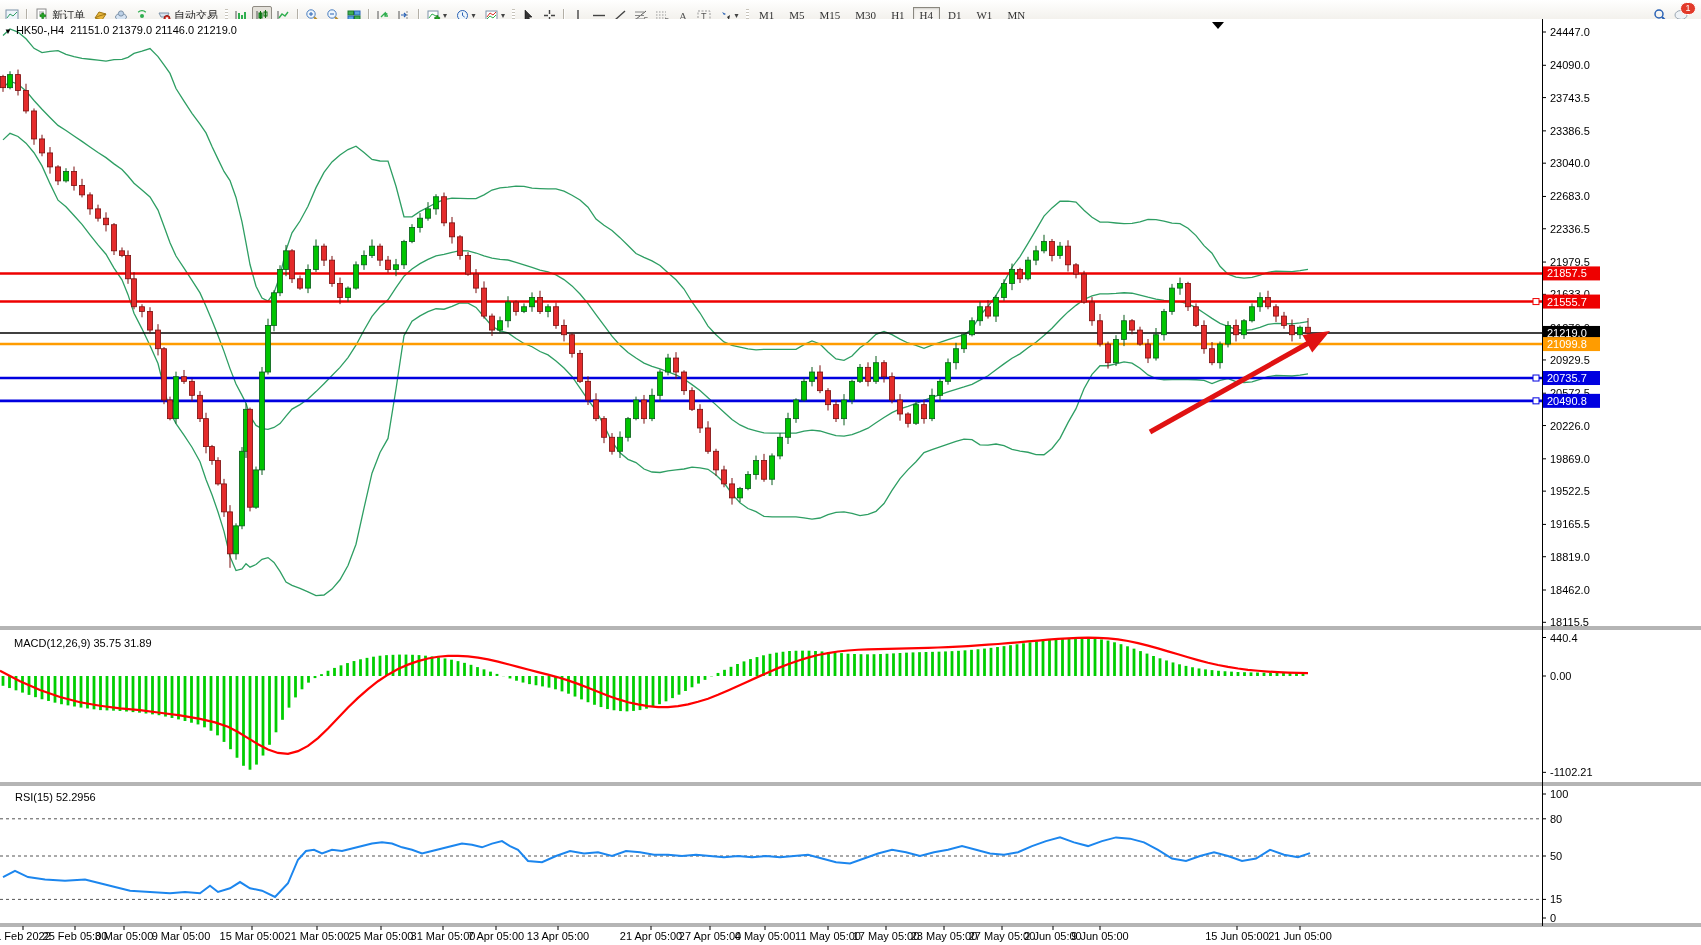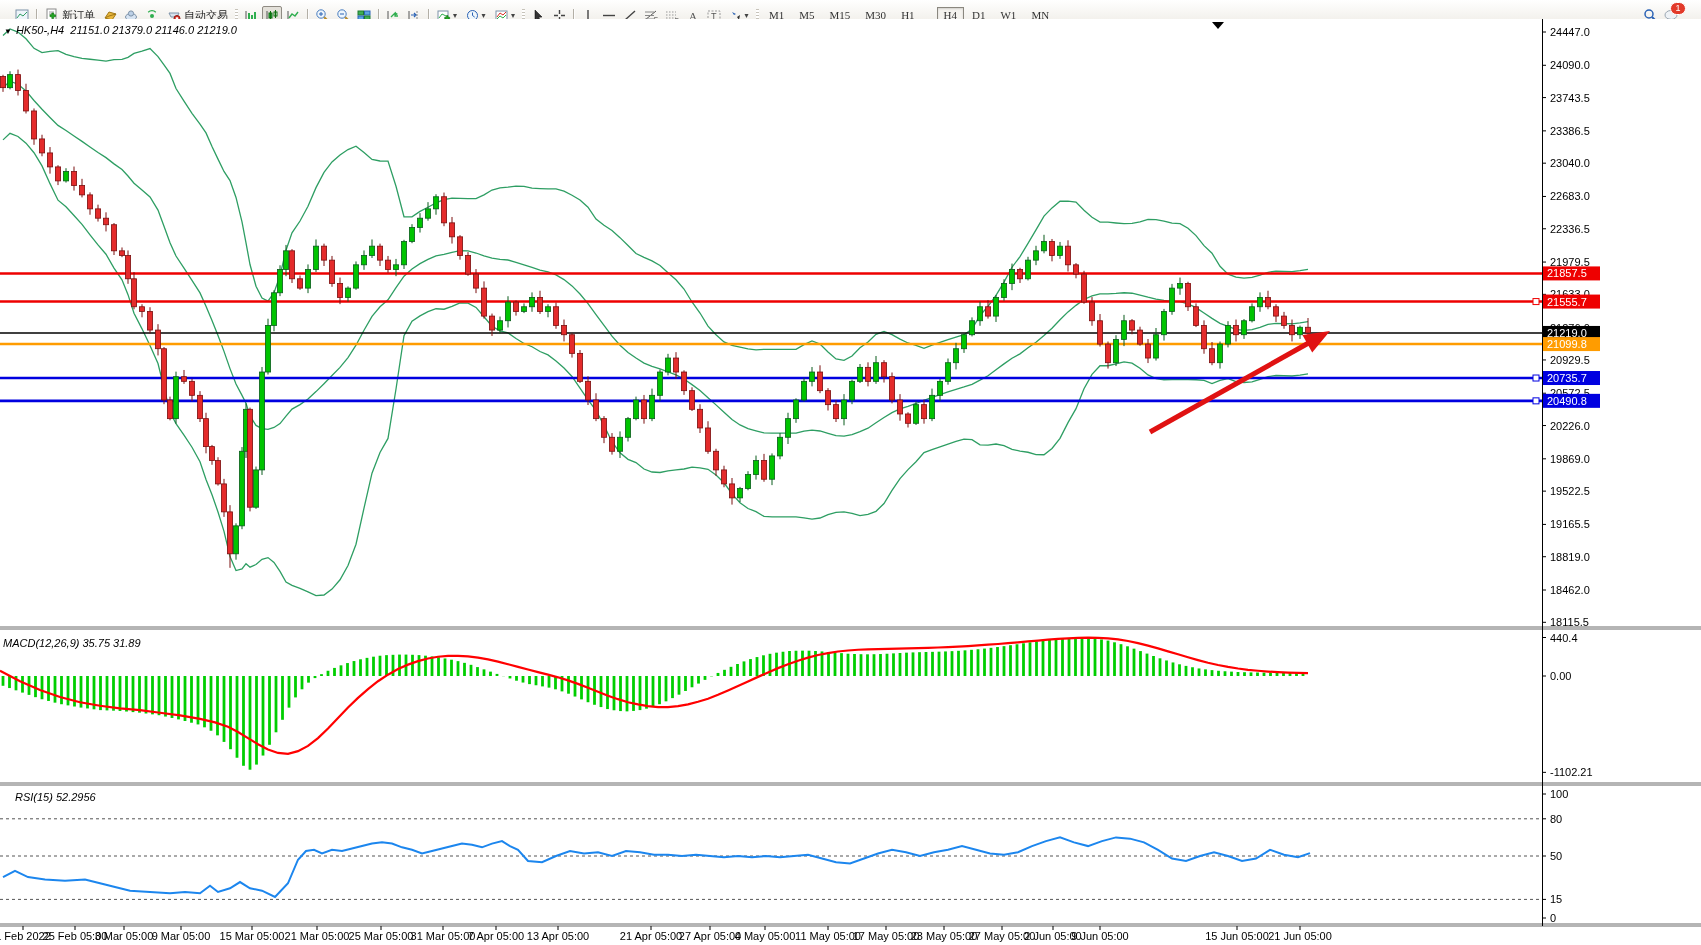--- a/index.html
+++ b/index.html
@@ -1,44 +1,44 @@
 <!DOCTYPE html>
 <html><head>
 <meta charset="utf-8">
 <style>
   html,body{margin:0;padding:0;background:#fff;width:1701px;height:945px;overflow:hidden;
     font-family:"Liberation Sans",sans-serif;-webkit-font-smoothing:none;}
   
   .toolbar{position:absolute;top:0;left:0;width:1701px;height:31px;
     background:linear-gradient(#ffffff,#ece9e2);border-bottom:1px solid #a9a49c;
-    display:flex;align-items:center;padding:0 12px;box-sizing:border-box;gap:1px;
+    display:flex;align-items:center;padding:0 2px;box-sizing:border-box;gap:1px;
     font-size:11px;color:#222;}
   .ico{width:18px;height:16px;display:inline-flex;align-items:center;justify-content:center;
     border:1px solid transparent;border-radius:2px;position:relative;}
   .ico.pressed{border:1px solid #8f8b83;background:#e4e1da;}
   .tbtn{display:inline-flex;align-items:center;gap:3px;border:1px solid transparent;
     padding:0 3px;height:16px;background:transparent;font-size:11px;font-family:inherit;color:#222;cursor:default;}
   .sep{width:1px;height:13px;background:#b3afa6;box-shadow:1px 0 0 #fdfdfd;margin:0 3px;flex:none;}
   .grip{width:3px;height:13px;margin:0 2px;flex:none;
     background:repeating-linear-gradient(#c7c3ba 0 1px,#fff 1px 3px);}
   .tf{padding:0 6px;height:15px;line-height:15px;color:#333;border:1px solid transparent;flex:none;font-family:Liberation Serif, serif;}
-  .tf.active{background:#f5f3ef;border:1px solid #8a877f;box-shadow:inset 0 1px 2px rgba(0,0,0,.15);margin-left:14px;}
+  .tf.active{background:#f5f3ef;border:1px solid #8a877f;box-shadow:inset 0 1px 2px rgba(0,0,0,.15);}
   .caret{font-size:8px;color:#444;margin-left:1px;}
   .spacer{flex:1;}
   .chatwrap{position:relative;margin-right:8px;}
   .badge{position:absolute;top:-5px;right:-6px;min-width:8px;height:11px;line-height:11px;
     background:#e23a2a;color:#fff;border-radius:7px;font-size:9px;padding:0 3px;text-align:center;
     border:1px solid #fff;}
   
   .workspace{position:absolute;top:19px;left:0;width:1701px;height:926px;background:#fff;}
   #chart-svg{position:absolute;top:0;left:0;}
-  .ovl{position:absolute;font-size:11px;color:#000;white-space:nowrap;z-index:5;font-style:italic;}
+  .ovl{position:absolute;font-size:11px;color:#000;white-space:nowrap;z-index:5;}
   #chart-title{top:5px;left:4px;}
   #chart-title .tri{font-size:8px;color:#000;margin-right:4px;}
-  #macd-label{top:618px;left:3px;}
+  #macd-label{top:618px;left:14px;}
   #rsi-label{top:772px;left:15px;}
 </style>
 </head>
 <body>
 
 <div class="toolbar">
   <span class="ico">
     <svg width="14" height="13">
         <rect x="1" y="1" width="12" height="11" fill="#eef4fa" stroke="#7d92a8"></rect>
         <polyline points="2,9 5,5 8,7 12,3" fill="none" stroke="#2e9e63"></polyline>

